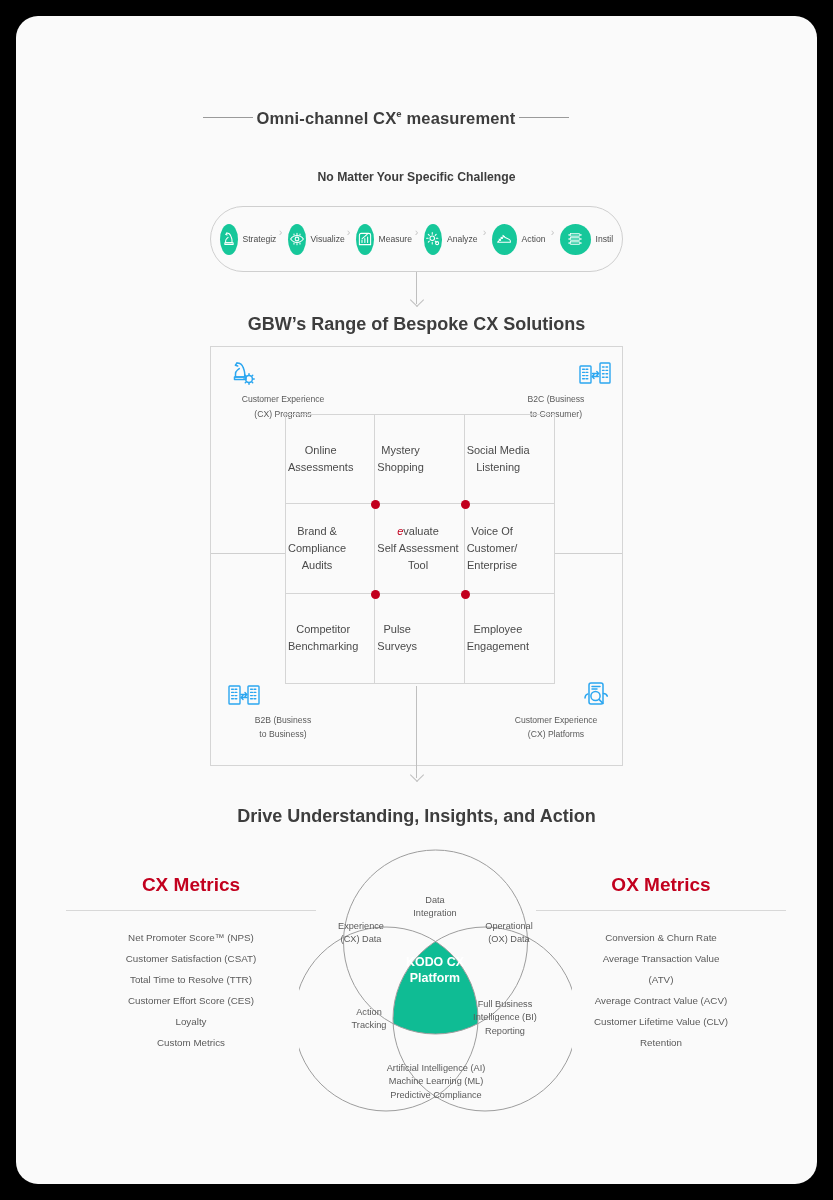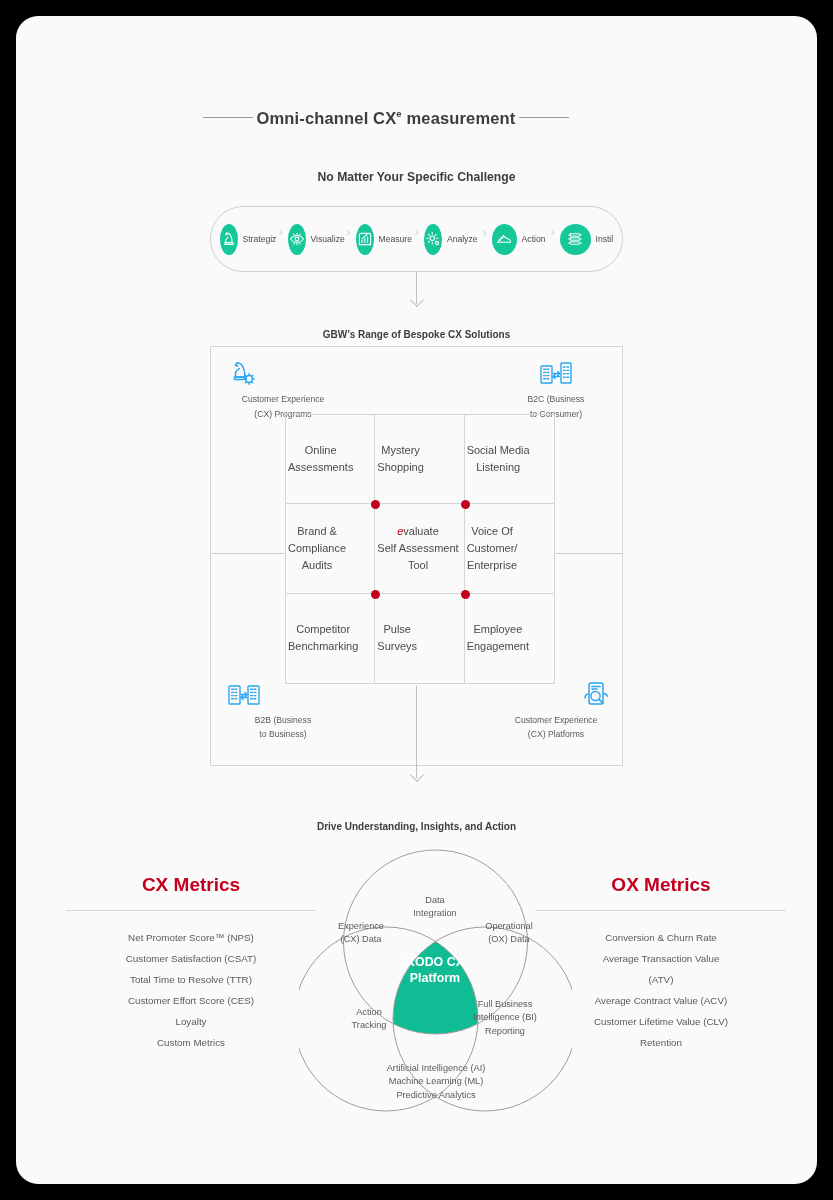--- a/index.html
+++ b/index.html
@@ -113,24 +113,23 @@
     border-left: 1px solid #bfbfbf;
     border-bottom: 1px solid #bfbfbf;
     transform: rotate(-45deg);
   }
 
   .section-title {
     position: absolute;
     width: 801px;
     left: 0;
     text-align: center;
-    font-size: 10px;
+    font-size: 18px;
     font-weight: bold;
     color: #3d3d3d;
-    margin-top: 15px;
   }
   #gbw-title { top: 298px; }
   #drive-title { top: 790px; }
 
   
   .matrix-box {
     position: absolute;
     left: 194px; top: 330px;
     width: 413px; height: 420px;
     border: 1px solid #d5d5d5;
@@ -139,21 +138,21 @@
   }
   .corner {
     position: absolute;
     width: 112px;
     display: flex;
     flex-direction: column;
     align-items: center;
     gap: 3px;
   }
   .corner-tl { left: 16px;  top: 10px;  align-items: flex-start; }
-  .corner-tr { right: 10px; top: 10px;  align-items: center; }
+  .corner-tr { right: 10px; top: 10px;  align-items: flex-end; }
   .corner-bl { left: 16px;  bottom: 24px; align-items: flex-start; }
   .corner-br { right: 10px; bottom: 24px; align-items: flex-end; }
   .corner-icon { height: 34px; display: flex; align-items: center; }
   .corner-text {
     font-size: 8.6px;
     color: #5a5a5a;
     line-height: 1.35;
     text-align: center;
     width: 100%;
   }
@@ -500,21 +499,21 @@
     <div class="venn-label" style="left:162px; top:86px; width:96px;">
       <span>Operational</span><br><span>(OX) Data</span>
     </div>
     <div class="venn-label" style="left:22px; top:172px; width:96px;">
       <span>Action</span><br><span>Tracking</span>
     </div>
     <div class="venn-label" style="left:154px; top:164px; width:104px;">
       <span>Full Business</span><br><span>Intelligence (BI)</span><br><span>Reporting</span>
     </div>
     <div class="venn-label" style="left:46px; top:228px; width:182px;">
-      <span>Artificial Intelligence (AI)</span><br><span>Machine Learning (ML)</span><br><span>Predictive Analytics</span>
+      <span>Artificial Intelligence (AI)</span><br><span>Machine Learning (ML)</span><br><span>Predictive Compliance</span>
     </div>
 
     <div class="venn-center" style="left:76px; top:120px; width:120px;">
       <span>KODO CX</span><br><span>Platform</span>
     </div>
   </div>
 
 </div>
 
 </body></html>

